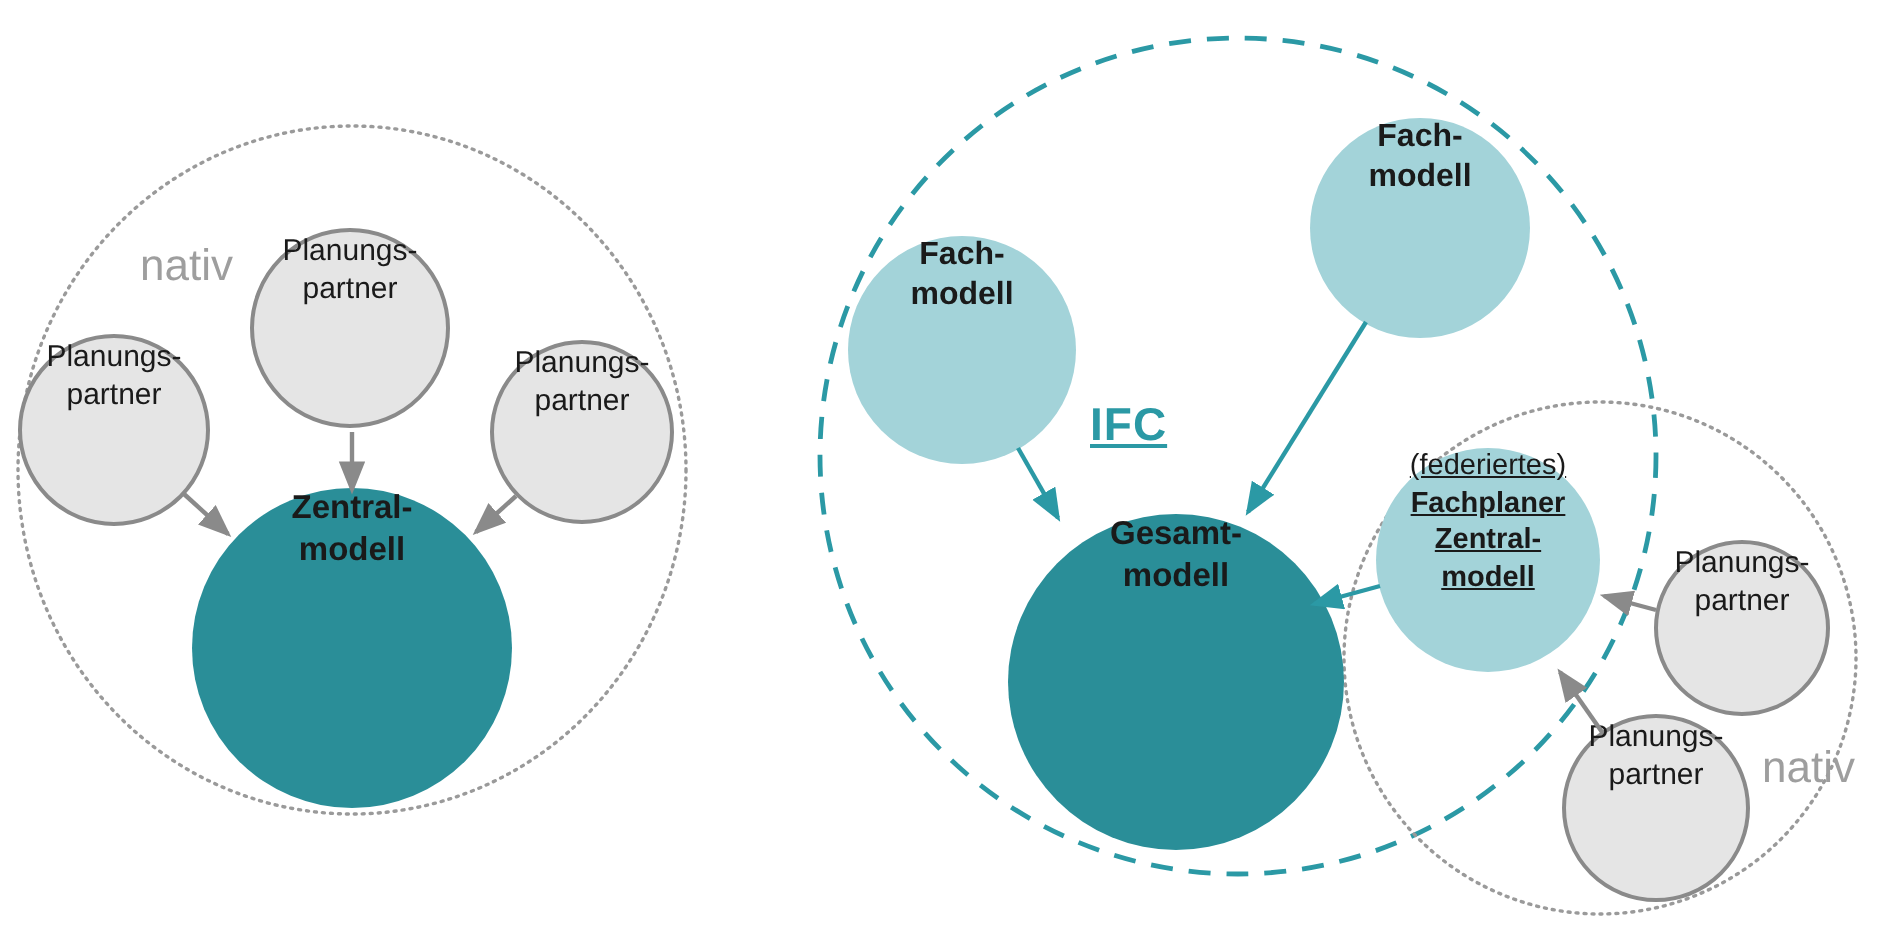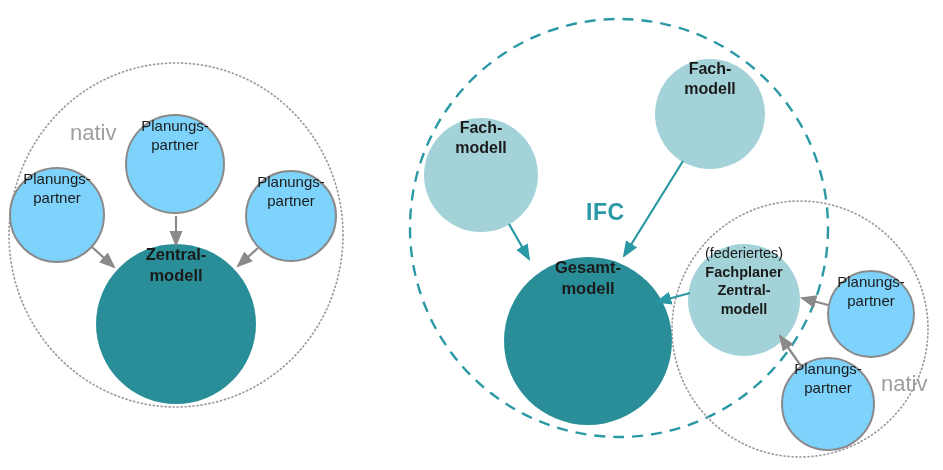--- a/index.html
+++ b/index.html
@@ -24,21 +24,21 @@
   .arrow-gray{stroke:var(--gray-stroke);stroke-width:2.2;fill:none;}
   .arrow-teal{stroke:var(--teal-stroke);stroke-width:2.2;fill:none;}
   .head-gray{fill:var(--gray-stroke);}
   .head-teal{fill:var(--teal-stroke);}
   .node{
     position:absolute;z-index:2;border-radius:50%;
     display:flex;flex-direction:column;align-items:center;
     text-align:center;box-sizing:border-box;
   }
   .partner{
-    background:#7dd3fc;border:2px solid var(--gray-stroke);
+    background:#e5e5e5;border:2px solid var(--gray-stroke);
     font-size:15px;line-height:19px;font-weight:400;
   }
   .fach{
     background:var(--light-teal);
     font-weight:700;font-size:16px;line-height:20px;
   }
   .central{
     background:var(--dark-teal);
     font-weight:700;font-size:16.5px;line-height:21px;
   }
@@ -82,40 +82,40 @@
   <div class="node partner" style="left:245px;top:170px;width:92px;height:92px;">
     <span>Planungs-</span>
     <span>partner</span>
   </div>
 
   <div class="node central" style="left:96px;top:244px;width:160px;height:160px;">
     <span>Zentral-</span>
     <span>modell</span>
   </div>
 
-  <div class="ifc-label" style="left:586px;top:199px;">IFC</div>
+  <div class="ifc-label" style="left:545px;top:199px;text-decoration:underline;">IFC</div>
 
   <div class="region-label" style="left:881px;top:371px;">nativ</div>
 
   <div class="node fach" style="left:424px;top:118px;width:114px;height:114px;">
     <span>Fach-</span>
     <span>modell</span>
   </div>
 
   <div class="node fach" style="left:655px;top:59px;width:110px;height:110px;">
     <span>Fach-</span>
     <span>modell</span>
   </div>
 
   <div class="node central" style="left:504px;top:257px;width:168px;height:168px;">
     <span>Gesamt-</span>
     <span>modell</span>
   </div>
 
-  <div class="node federated" style="left:688px;top:244px;width:112px;height:112px;">
+  <div class="node federated" style="left:688px;top:224px;width:112px;height:112px;text-decoration:underline;">
     <span class="light">(federiertes)</span>
     <span>Fachplaner</span>
     <span>Zentral-</span>
     <span>modell</span>
   </div>
 
   <div class="node partner" style="left:827px;top:270px;width:88px;height:88px;">
     <span>Planungs-</span>
     <span>partner</span>
   </div>

